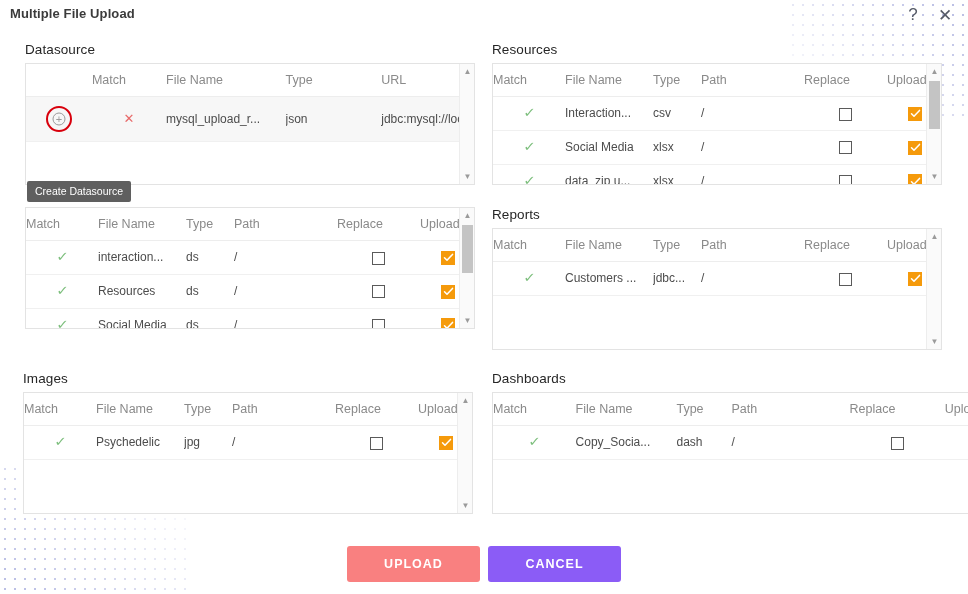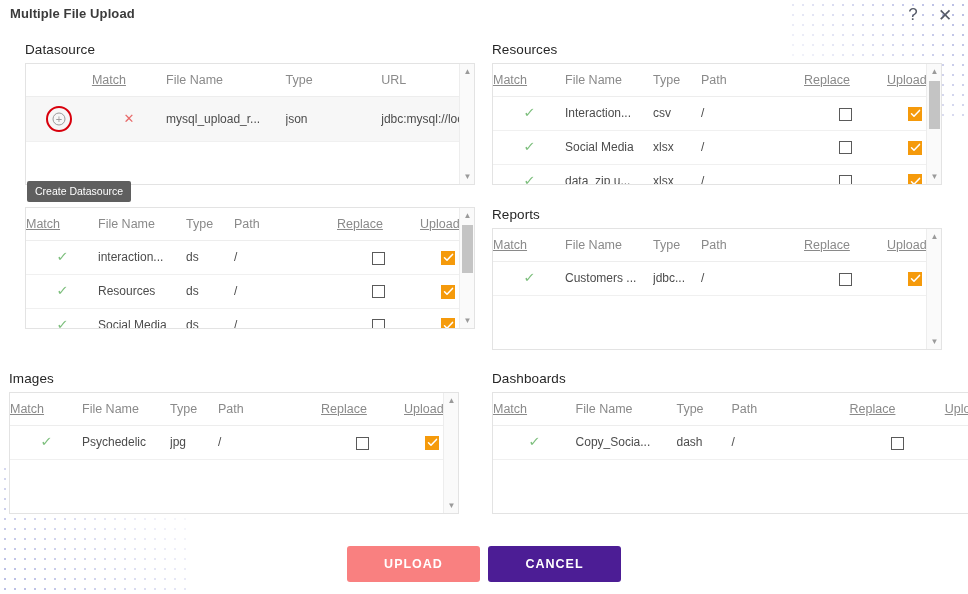--- a/index.html
+++ b/index.html
@@ -84,21 +84,21 @@
   }
   table.grid td {
     font-size: 12px;
     color: #4c4c4c;
     padding: 9px 0 9px 0;
     border-bottom: 1px solid #f0f0f0;
     white-space: nowrap;
     overflow: hidden;
   }
   tr.row-hl td { background: #f7f7f7; }
-  .c-center { text-align: center; text-decoration: underline; }
+  .c-center { text-align: center; }
 
   .tick {
     color: #7dbf7d; font-size: 13px; line-height: 1;
     display: inline-block; transform: scaleX(1.15);
   }
   .cross {
     color: #e86a6a; font-size: 13px; line-height: 1;
     display: inline-block;
   }
 
@@ -159,21 +159,21 @@
   
   #footer { position: absolute; left: 0; top: 546px; width: 968px; height: 40px; }
   .btn {
     position: absolute; top: 0; height: 36px;
     border: none; color: #fff;
     font-size: 12.5px; font-weight: bold; letter-spacing: 1px;
     border-radius: 3px; cursor: pointer;
     font-family: "Liberation Sans", sans-serif;
   }
   #upload-button { left: 347px; width: 133px; background: #f98080; }
-  #cancel-button { left: 488px; width: 133px; background: #4c1d95; }
+  #cancel-button { left: 488px; width: 133px; background: #8b5cf6; }
 </style>
 </head>
 <body>
 
 <div id="app">
 
   <div class="dots" id="dots-tr"></div>
   <div class="dots" id="dots-bl"></div>
 
   <div id="titlebar">
@@ -403,21 +403,21 @@
         </tbody>
       </table>
       <div class="vscroll">
         <div class="arrow up">▲</div>
         <div class="thumb" style="top:17px; height:0px;"></div>
         <div class="arrow dn">▼</div>
       </div>
     </div>
   </div>
 
-  <div class="section" style="left:9px; top:371px; width:450px;">
+  <div class="section" style="left:23px; top:371px; width:450px;">
     <div class="section-title">Images</div>
     <div class="table-wrap" style="height:122px;">
       <table class="grid">
         <colgroup>
             <col style="width:72px">
             <col style="width:88px">
             <col style="width:48px">
             <col style="width:103px">
             <col style="width:83px">
             <col style="width:56px">

